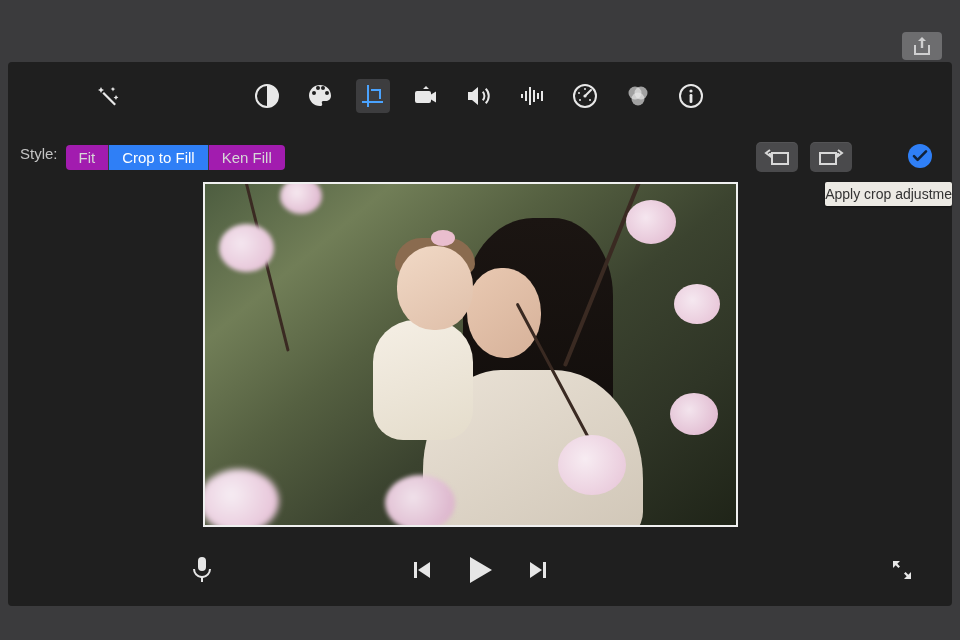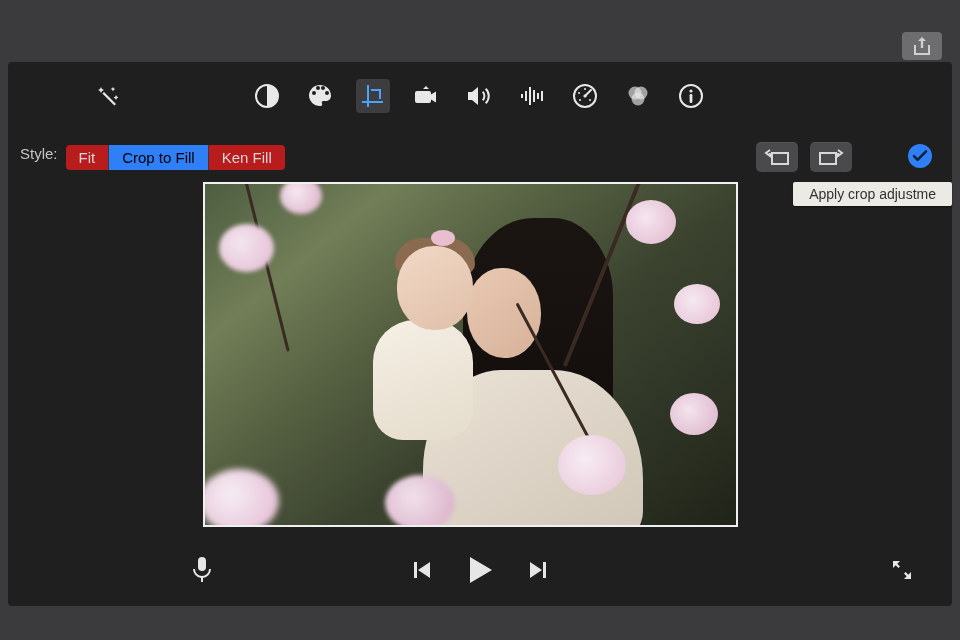--- a/index.html
+++ b/index.html
@@ -8,27 +8,27 @@
   .panel{position:absolute;left:8px;top:62px;right:8px;bottom:34px;background:#1f1f1f;border-radius:4px;}
   .iconbar{position:absolute;left:0;right:0;top:12px;height:44px;display:flex;align-items:center;}
   .magic{margin-left:86px;margin-right:128px;height:28px;width:28px;display:flex;align-items:center;justify-content:center;}
   .tools{display:flex;gap:19px;align-items:center;}
   .tool{width:34px;height:34px;border-radius:4px;display:flex;align-items:center;justify-content:center;}
   .tool.active{background:#3d3d3f;}
   .tool svg{fill:#e8e8e8;}
   .stylebar{position:absolute;left:12px;top:83px;display:flex;gap:8px;}
   .style-label{color:#c4c4c4;font-size:15px;}
   .segmented{display:flex;border-radius:4px;overflow:hidden;}
-  .segmented div{padding:4px 13px;font-size:15px;background:#b91c1c;color:#d7d7d7;border-right:1px solid #3a3a3c;cursor:pointer;}
+  .segmented div{padding:4px 13px;font-size:15px;background:#a21caf;color:#d7d7d7;border-right:1px solid #3a3a3c;cursor:pointer;}
   .segmented div:last-child{border-right:none;}
-  .segmented .sel{background:#2f7ff6;color:#000000;}
+  .segmented .sel{background:#2f7ff6;color:#ffffff;}
   .rotate-group{position:absolute;top:80px;right:100px;display:flex;gap:12px;}
   .rot-btn{width:42px;height:30px;border-radius:5px;background:#4a4a4c;display:flex;align-items:center;justify-content:center;box-shadow:inset 0 1px 0 rgba(255,255,255,.06);}
   .apply{position:absolute;top:80px;right:18px;width:28px;height:28px;display:flex;align-items:center;justify-content:center;}
-  .tooltip{position:absolute;top:120px;right:0;background:#eceae4;color:#333;font-size:14px;padding:4px 16px;border-radius:2px;box-shadow:0 1px 2px rgba(0,0,0,.4);}
+  .tooltip{position:absolute;top:120px;right:0;background:#eceae4;color:#333;font-size:14px;padding:4px 0;border-radius:2px;box-shadow:0 1px 2px rgba(0,0,0,.4);}
   .viewer{position:absolute;left:195px;top:120px;width:535px;height:345px;border:2px solid #f0f0f0;box-sizing:border-box;overflow:hidden;}
   .photo{width:100%;height:100%;background:linear-gradient(140deg,#4d5d40 0%,#717e57 20%,#556041 38%,#3b432f 58%,#2f3526 78%,#1f2418 100%);position:relative;}
   .flower{position:absolute;border-radius:50%;}
   .f1{width:55px;height:48px;background:radial-gradient(circle at 40% 40%,#f4e6ef,#e1b8cf);left:14px;top:40px;filter:blur(2px);}
   .f2{width:42px;height:36px;background:radial-gradient(circle at 40% 40%,#f6e9f0,#d8a9c5);left:75px;top:-6px;filter:blur(2px);}
   .f3{width:50px;height:44px;background:radial-gradient(circle at 40% 40%,#f5e6ef,#e0b6cd);right:60px;top:16px;}
   .f4{width:46px;height:40px;background:radial-gradient(circle at 40% 40%,#f5e8f0,#e5bed3);right:16px;top:100px;}
   .f5{width:80px;height:64px;background:radial-gradient(circle at 40% 40%,#f6edf3,#e2b7d0);left:-6px;bottom:-8px;filter:blur(3px);}
   .f6{width:70px;height:56px;background:radial-gradient(circle at 40% 40%,#f0e1ea,#d7a9c4);left:180px;bottom:-6px;filter:blur(2px);}
   .f7{width:68px;height:60px;background:radial-gradient(circle at 40% 40%,#f7ecf2,#e6c2d6);right:110px;bottom:30px;}

